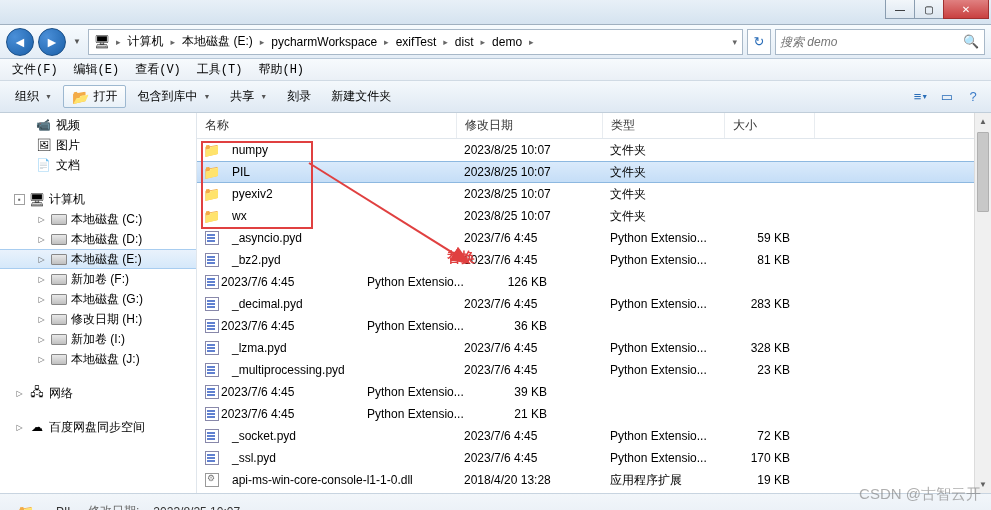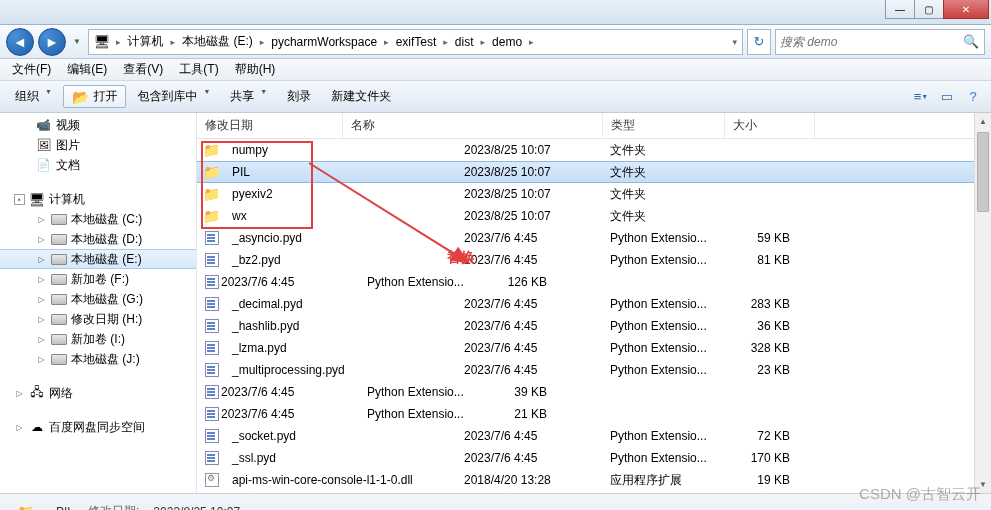--- a/index.html
+++ b/index.html
@@ -20,25 +20,25 @@
 .bcicon { width: 18px; height: 18px; margin: 0 2px; display: flex; align-items: center; justify-content: center; }
 .bcitem { padding: 0 4px; height: 24px; display: flex; align-items: center; cursor: pointer; }
 .bcsep { color: #666; padding: 0 3px; font-size: 9px; }
 .refresh { width: 24px; height: 26px; border: 1px solid #a8b8c8; background: #fff; display: flex; align-items: center; justify-content: center; cursor: pointer; color: #2a6db8; font-size: 13px; }
 .searchbox { width: 210px; height: 26px; background: #fff; border: 1px solid #a8b8c8; display: flex; align-items: center; padding: 0 4px; position: relative; }
 .searchbox input { border: none; outline: none; flex: 1; color: #888; font-style: italic; }
 .searchbox .sicon { color: #2a6db8; font-size: 13px; }
 
 
 .menubar { height: 22px; background: linear-gradient(#f7fafd,#eaf0f6); display: flex; align-items: center; padding: 0 4px; border-bottom: 1px solid #d0dae4; }
-.menuitem { padding: 2px 8px; cursor: pointer; }
+.menuitem { padding: 2px 8px; cursor: pointer; font-family: Liberation Mono, monospace; }
 
 
 .toolbar { height: 32px; background: linear-gradient(to bottom, #f4f8fc, #dfe9f3); display: flex; align-items: center; padding: 0 6px; border-bottom: 1px solid #c0cdd9; gap: 2px; }
-.tbtn { padding: 3px 8px; display: flex; align-items: flex-start; gap: 4px; cursor: pointer; border: 1px solid transparent; border-radius: 2px; }
+.tbtn { padding: 3px 8px; display: flex; align-items: center; gap: 4px; cursor: pointer; border: 1px solid transparent; border-radius: 2px; }
 .tbtn .drop { font-size: 7px; color: #555; margin-left: 2px; }
 .openbtn { background: linear-gradient(#fdfefe,#e9f1f8); border: 1px solid #9db8d0; padding: 2px 8px; display: flex; align-items: center; gap: 4px; border-radius: 2px; }
 .spacer { flex: 1; }
 .viewbtns { display: flex; align-items: center; gap: 2px; }
 .viewbtn { width: 24px; height: 22px; display: flex; align-items: center; justify-content: center; border: 1px solid transparent; cursor: pointer; color: #2a6db8; font-size: 13px; }
 
 
 .main { display: flex; height: 380px; background: #fff; }
 .sidebar { width: 197px; background: #fff; border-right: 1px solid #e0e6ec; overflow-y: auto; padding: 2px 0; }
 .treeitem { display: flex; align-items: center; height: 20px; padding-left: 14px; cursor: pointer; gap: 4px; }
@@ -244,22 +244,22 @@
       </div>
       <div class="treespacer"></div>
       <div class="treeitem">
         <span class="exp">▷</span>
         <span class="ticon">☁</span>
         <span>百度网盘同步空间</span>
       </div>
     </div>
   <div class="filepane">
     <div class="colheader">
+      <div class="colh" style="width:260px">名称</div>
       <div class="colh" style="width:146px">修改日期</div>
-      <div class="colh" style="width:260px">名称</div>
       <div class="colh" style="width:122px">类型</div>
       <div class="colh" style="width:90px">大小</div>
     </div>
     <div class="filelist" id="filelist">
       <div class="redbox" style="left:4px;top:2px;width:112px;height:88px"></div>
       <svg class="arrow-svg" style="left:112px;top:24px" width="180" height="120">
         <defs>
             <marker id="ah" markerWidth="10" markerHeight="8" refX="9" refY="4" orient="auto">
               <polygon points="0 0, 10 4, 0 8" fill="#e04040"></polygon>
             </marker>
@@ -335,21 +335,20 @@
           </span>
           <span class="fname">_decimal.pyd</span>
           <span class="fdate">2023/7/6 4:45</span>
           <span class="ftype">Python Extensio...</span>
           <span class="fsize">283 KB</span>
         </div>
         <div class="filerow">
           <span class="ficon">
             <span class="pyd-icon"></span>
           </span>
-          <span class="fname">_hashlib.pyd</span>
           <span class="fdate">2023/7/6 4:45</span>
           <span class="ftype">Python Extensio...</span>
           <span class="fsize">36 KB</span>
         </div>
         <div class="filerow">
           <span class="ficon">
             <span class="pyd-icon"></span>
           </span>
           <span class="fname">_lzma.pyd</span>
           <span class="fdate">2023/7/6 4:45</span>

